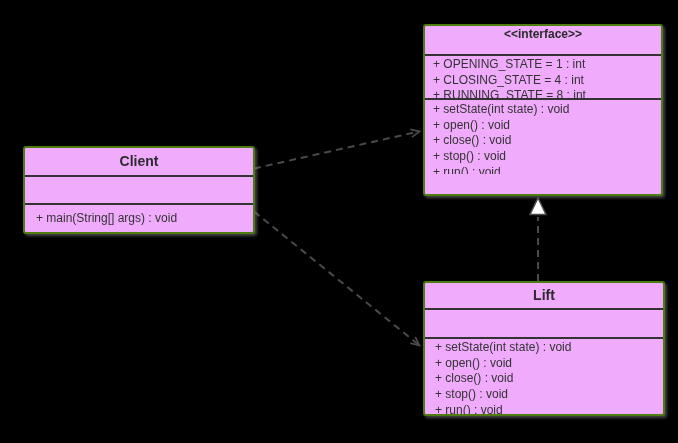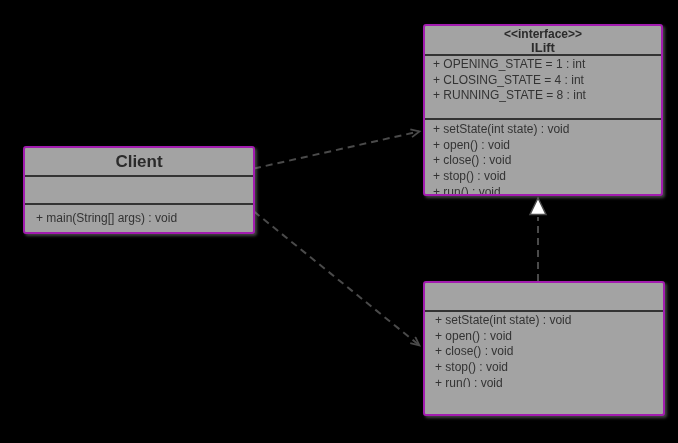--- a/index.html
+++ b/index.html
@@ -17,29 +17,29 @@
   }
   .edges {
     position: absolute;
     left: 0; top: 0;
     width: 678px; height: 443px;
     pointer-events: none;
   }
   .uml-box {
     position: absolute;
     box-sizing: border-box;
-    background: #a3a3a3;
-    border: 2px solid #a21caf;
+    background: #f0abfc;
+    border: 2px solid #4d7c0f;
     border-radius: 3px;
     box-shadow: 2px 2px 3px rgba(150,150,150,0.45);
     color: #333333;
     overflow: hidden;
   }
   .uml-title {
-    font-size: 17px;
+    font-size: 14px;
     font-weight: bold;
     color: #2b2b2b;
     text-align: center;
     border-bottom: 2px solid #333333;
   }
   .uml-header {
     border-bottom: 2px solid #333333;
     text-align: center;
     font-weight: bold;
     color: #2b2b2b;
@@ -58,21 +58,21 @@
   }
   
   .box-client { left: 23px; top: 146px; width: 232px; height: 88px; }
   .box-client .uml-title { height: 27px; line-height: 27px; }
   .box-client .fields { height: 28px; border-bottom: 2px solid #333333; }
   .box-client .methods { height: 42px; padding-left: 11px; }
   .box-client .methods .row { line-height: 27px; }
   
   .box-ilift { left: 423px; top: 24px; width: 240px; height: 172px; }
   .box-ilift .uml-header { height: 28px; }
-  .box-ilift .fields { height: 64px; padding: 1px 0 0 8px; border-bottom: 2px solid #333333; }
+  .box-ilift .fields { height: 44px; padding: 1px 0 0 8px; border-bottom: 2px solid #333333; }
   .box-ilift .fields .row { line-height: 15.5px; }
   .box-ilift .methods { height: 74px; padding: 2px 0 0 8px; }
   
   .box-lift { left: 423px; top: 281px; width: 242px; height: 135px; }
   .box-lift .uml-title { height: 25px; line-height: 25px; }
   .box-lift .fields { height: 29px; padding-left: 10px; border-bottom: 2px solid #333333; }
   .box-lift .fields .row { line-height: 27px; margin-top: 32px; }
   .box-lift .methods { height: 75px; padding: 1px 0 0 10px; }
 </style>
 </head>
@@ -105,37 +105,37 @@
     <div class="uml-title">Client</div>
     <div class="section fields"></div>
     <div class="section methods">
       <div class="row">+ main(String[] args) : void</div>
     </div>
   </div>
 
   <div class="uml-box box-ilift">
     <div class="uml-header">
       <div class="stereotype">&lt;&lt;interface&gt;&gt;</div>
-      <div class="iface-name">ILift</div>
     </div>
     <div class="section fields">
       <div class="row">+ OPENING_STATE = 1 : int</div>
       <div class="row">+ CLOSING_STATE = 4 : int</div>
       <div class="row">+ RUNNING_STATE = 8 : int</div>
     </div>
     <div class="section methods">
       <div class="row">+ setState(int state) : void</div>
       <div class="row">+ open() : void</div>
       <div class="row">+ close() : void</div>
       <div class="row">+ stop() : void</div>
       <div class="row">+ run() : void</div>
     </div>
   </div>
 
   <div class="uml-box box-lift">
+    <div class="uml-title">Lift</div>
     <div class="section fields">
       <div class="row">- state : int</div>
     </div>
     <div class="section methods">
       <div class="row">+ setState(int state) : void</div>
       <div class="row">+ open() : void</div>
       <div class="row">+ close() : void</div>
       <div class="row">+ stop() : void</div>
       <div class="row">+ run() : void</div>
     </div>

